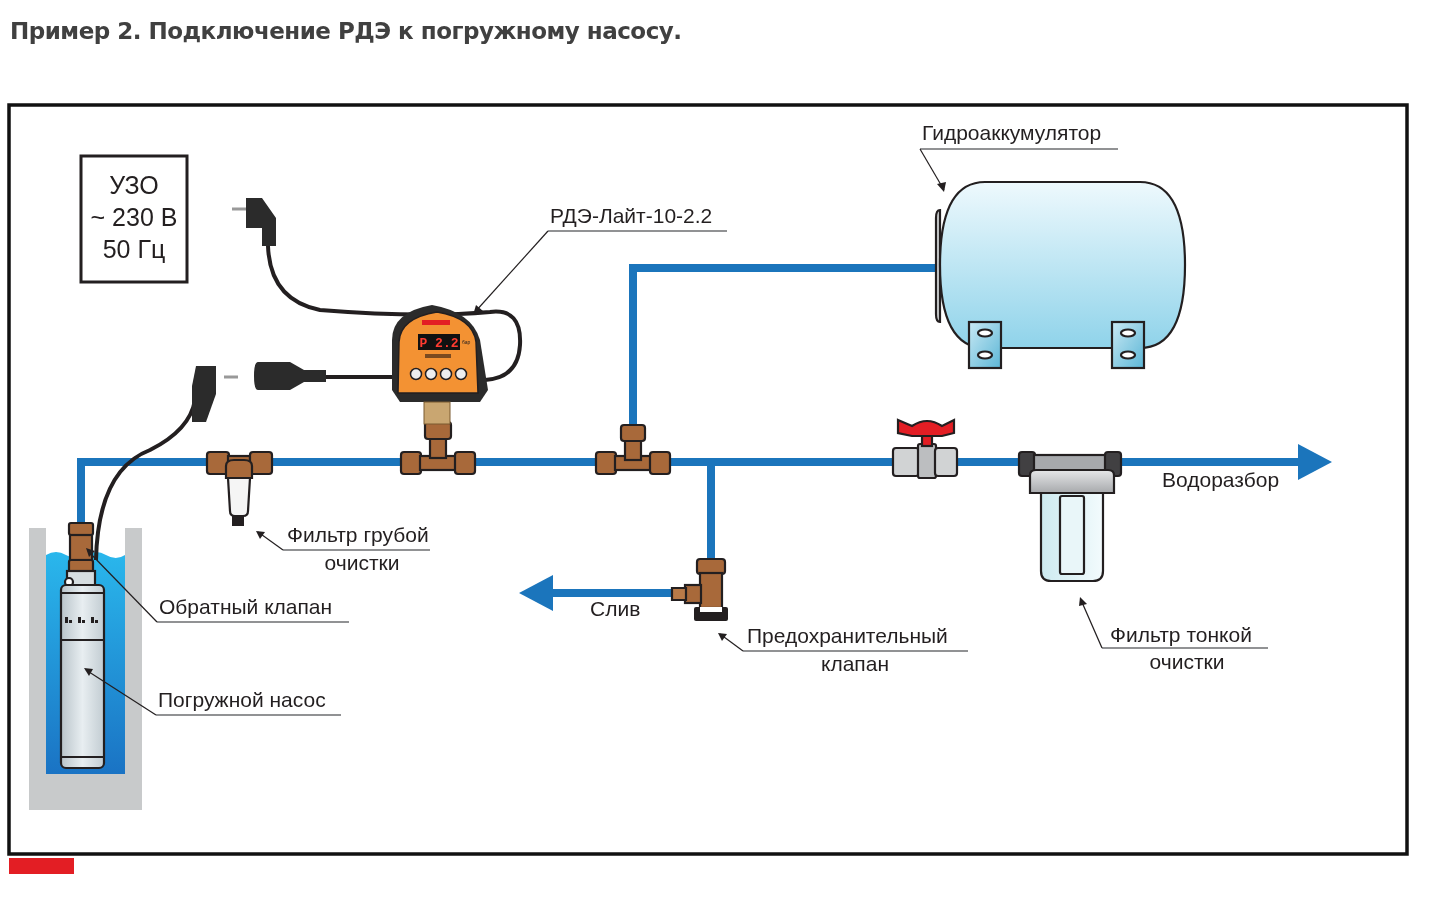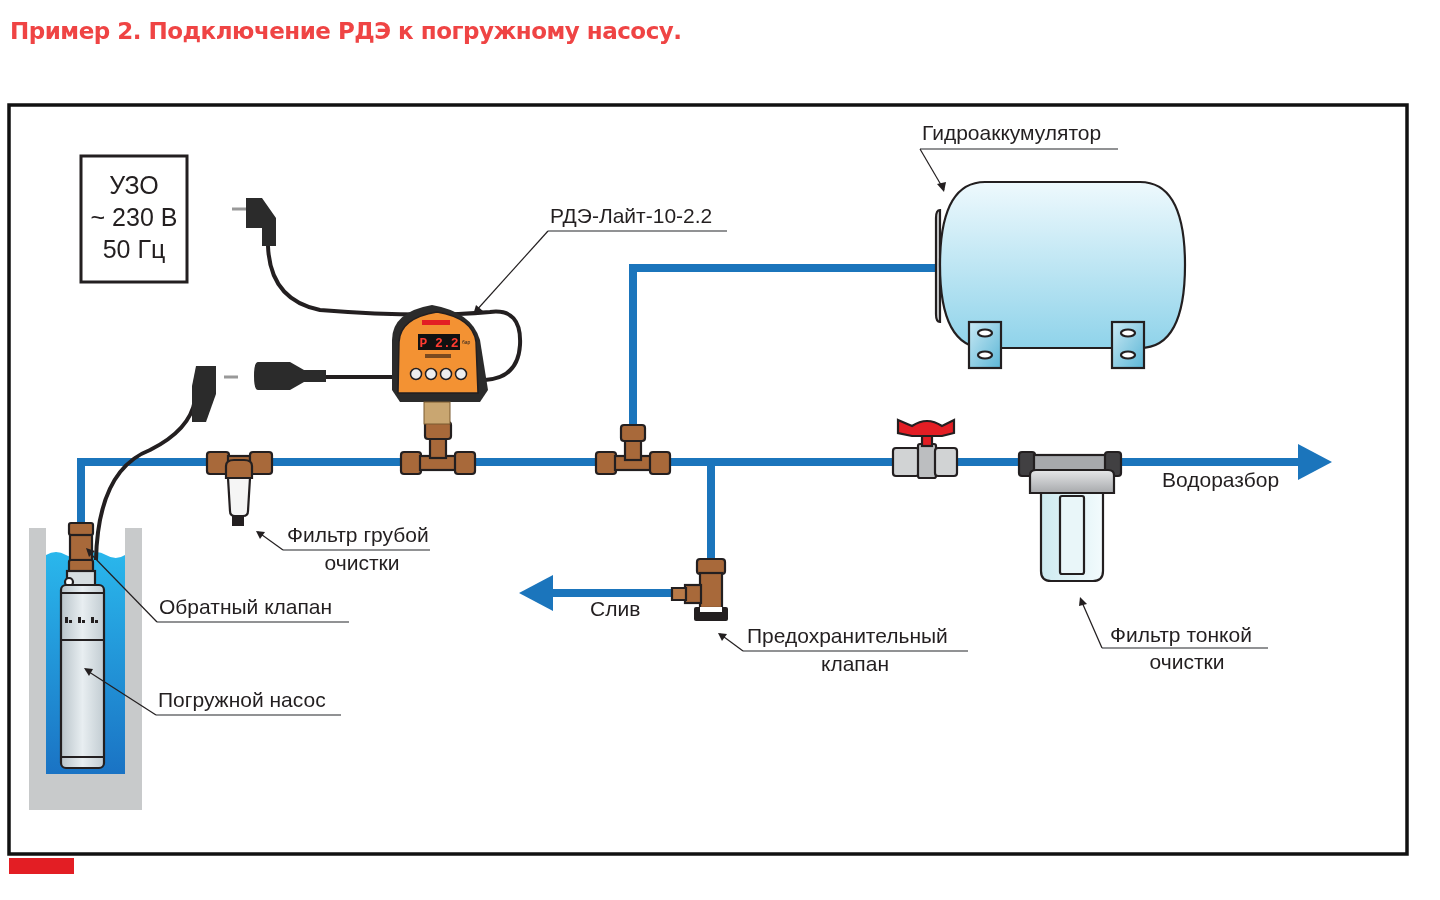--- a/index.html
+++ b/index.html
@@ -1,20 +1,20 @@
 <!DOCTYPE html>
 <html><head>
 <meta charset="utf-8">
 <style>
   html, body { margin: 0; padding: 0; background: #ffffff; }
   body { width: 1440px; height: 900px; position: relative; overflow: hidden;
          font-family: "Liberation Sans", sans-serif; }
   #page-title { position: absolute; left: 10px; top: 18px; margin: 0;
                 font-family: "DejaVu Sans", sans-serif; font-weight: bold;
-                font-size: 23px; color: #ef4444; letter-spacing: -0.5px; }
+                font-size: 23px; color: #404040; letter-spacing: -0.5px; }
   #diagram { position: absolute; left: 0; top: 0; }
   .lbl { font-family: "Liberation Sans", sans-serif; font-size: 21px; fill: #231f20; }
   .uzo { font-family: "Liberation Sans", sans-serif; font-size: 25px; fill: #231f20; }
   .leader { stroke: #231f20; stroke-width: 1.2; fill: none; }
   .uline { stroke: #6d6e71; stroke-width: 1.5; }
   .pipe { stroke: #1b75bc; stroke-width: 8; fill: none; stroke-linecap: butt; }
   .brass { fill: #a8693a; stroke: #231f20; stroke-width: 2.2; }
   .brass2 { fill: #b87a48; stroke: #231f20; stroke-width: 2.2; }
   .outl { stroke: #231f20; stroke-width: 2.2; }
   .cable { stroke: #231f20; stroke-width: 4; fill: none; }

